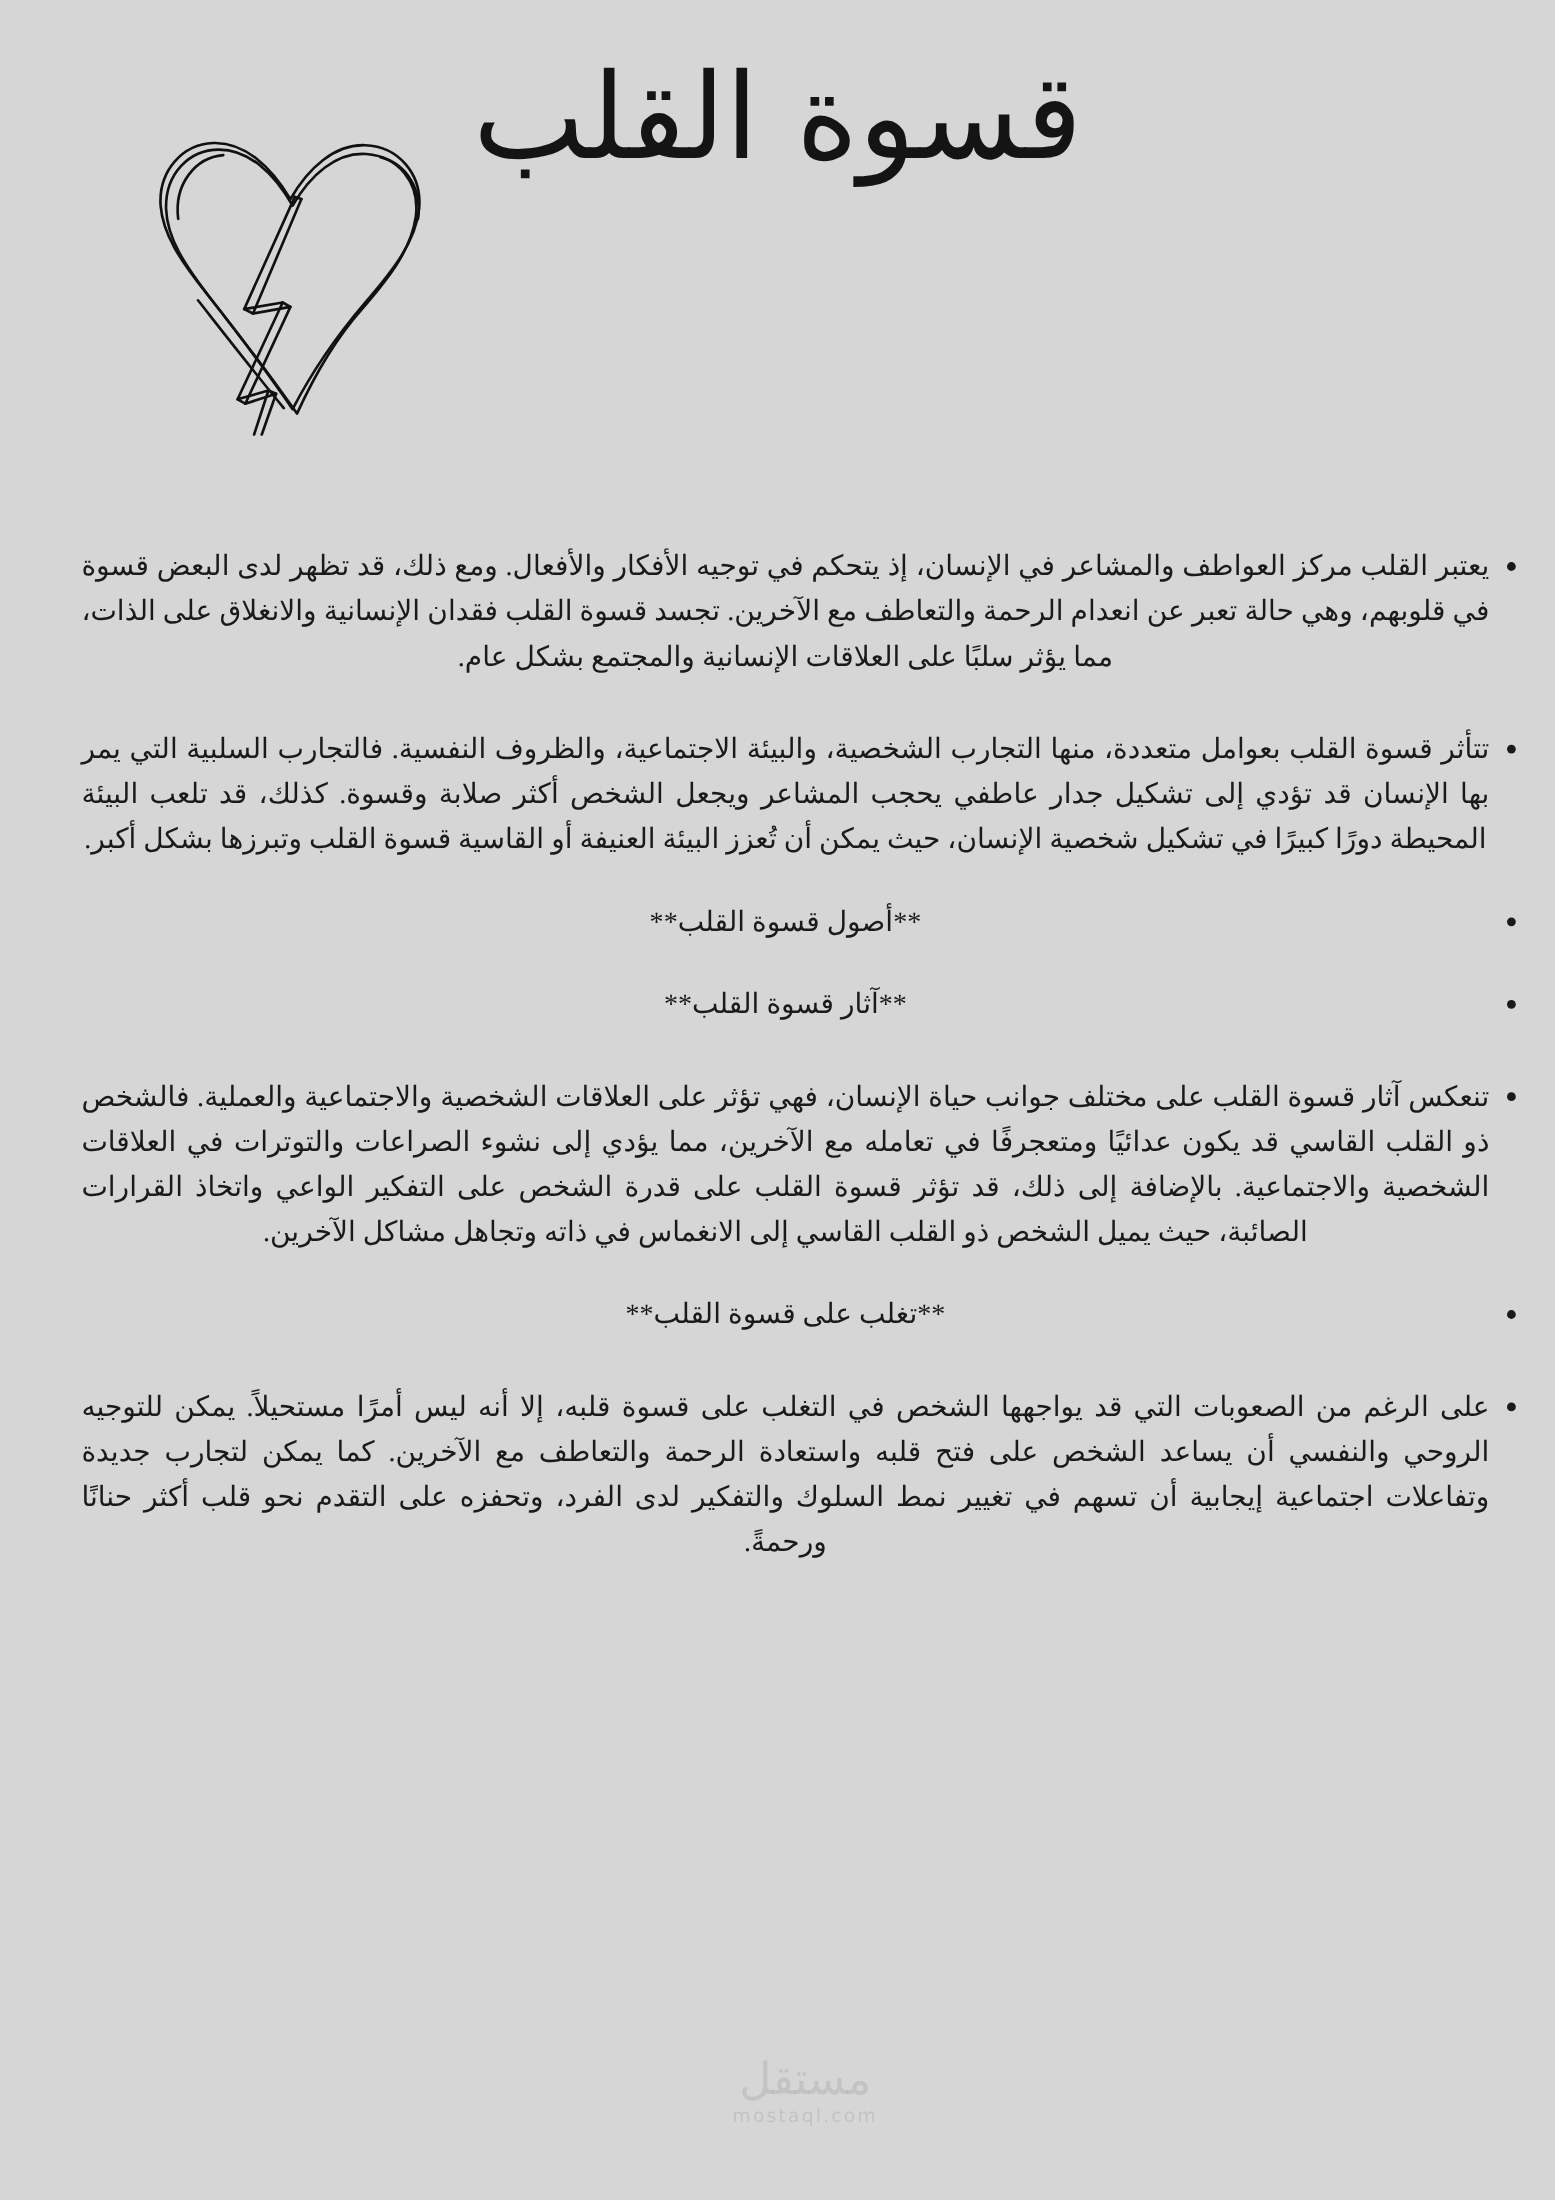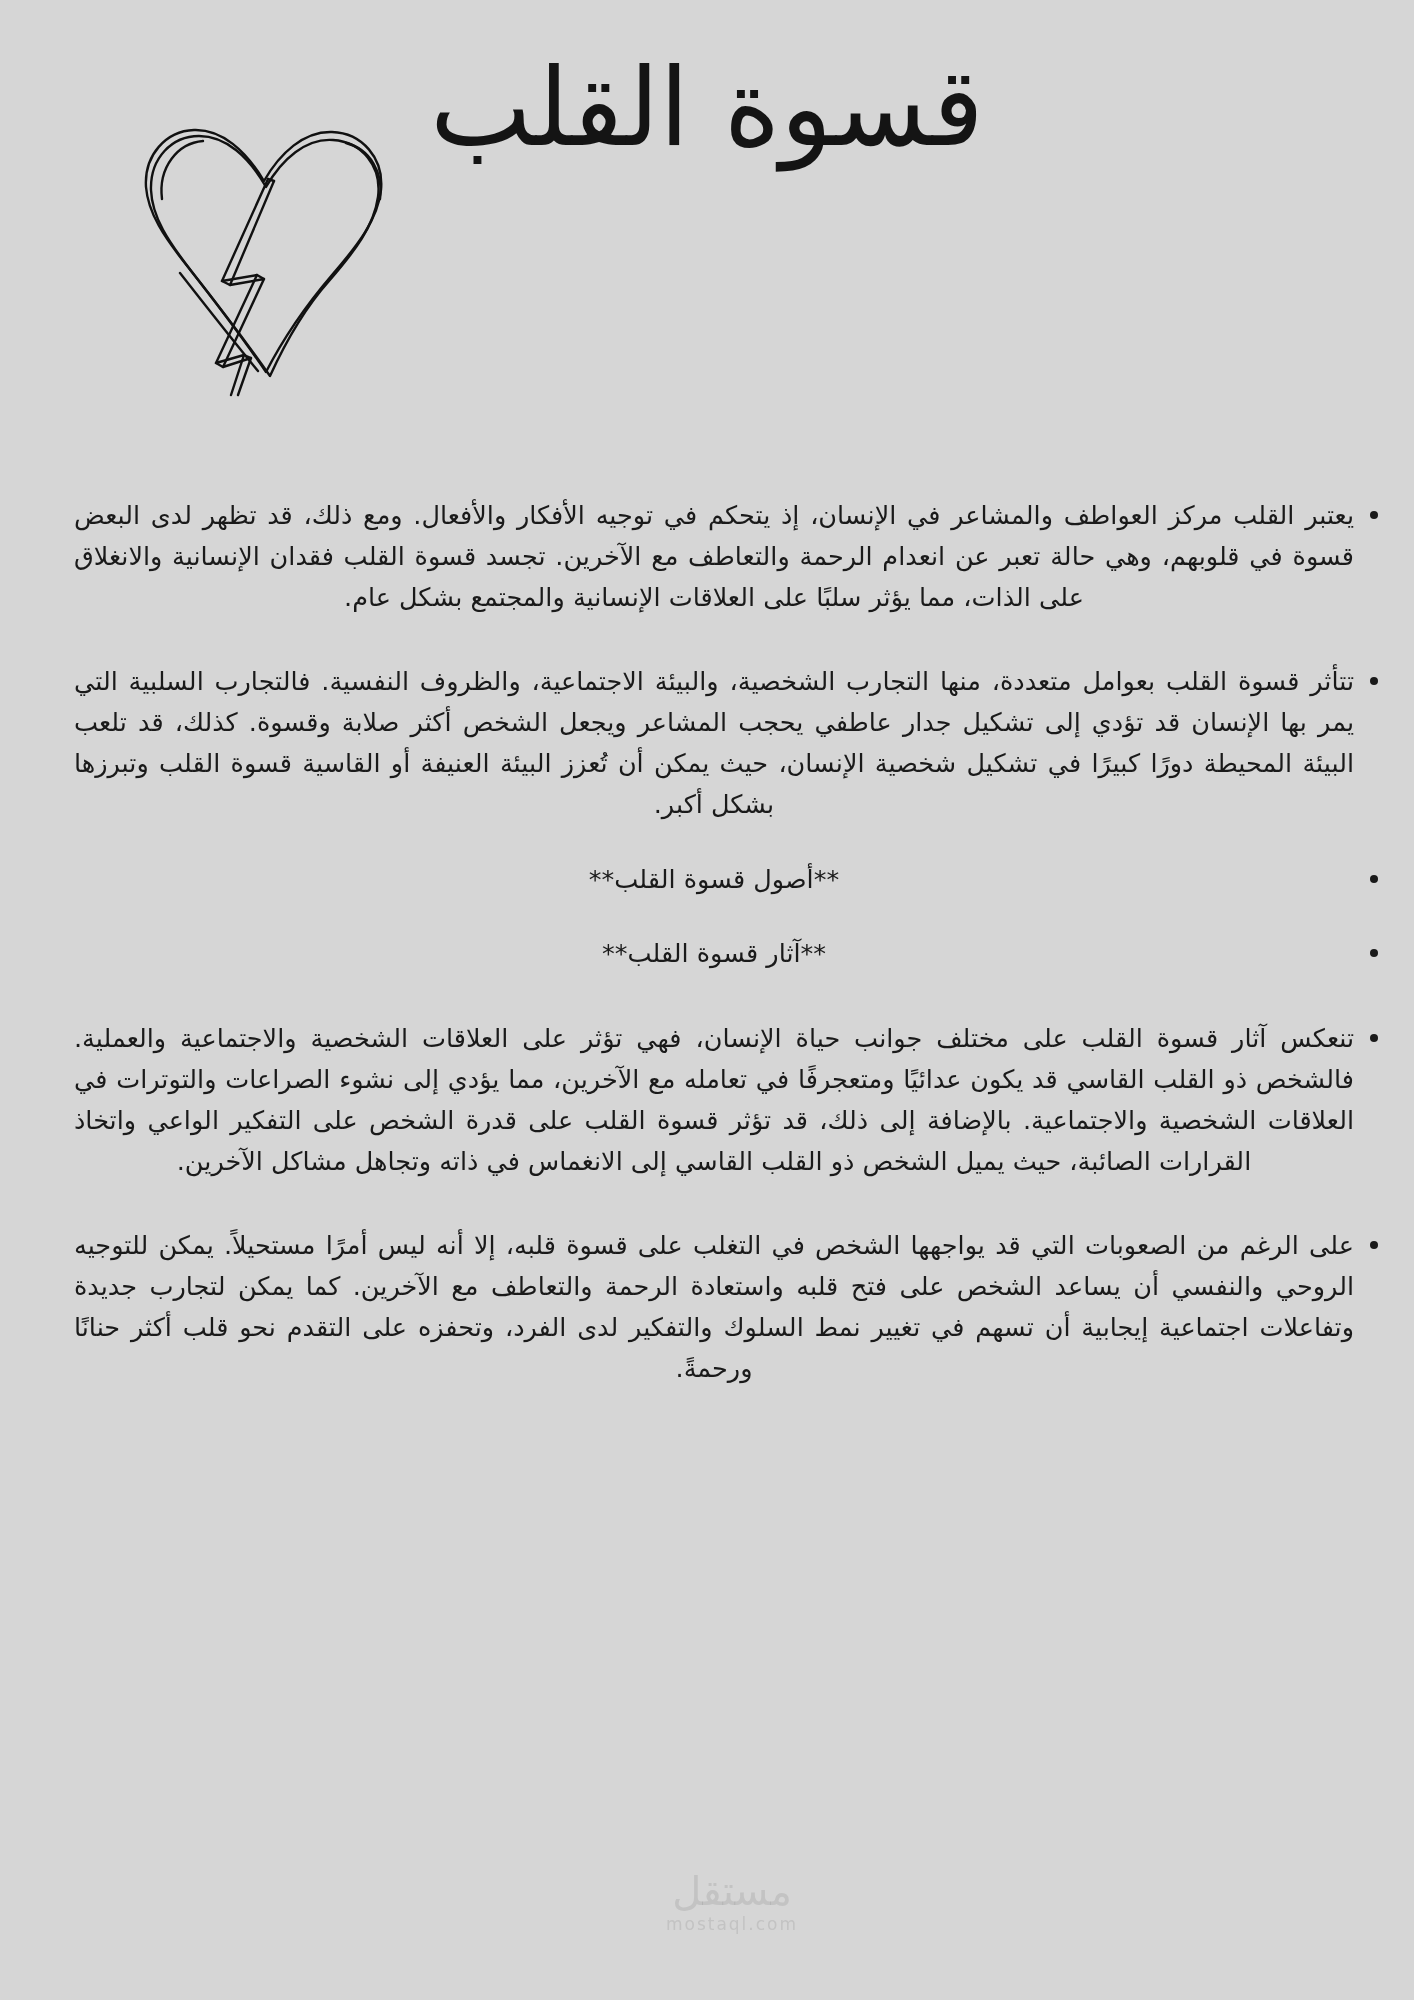--- a/index.html
+++ b/index.html
@@ -63,20 +63,21 @@
     right: 0;
     left: 0;
     padding: 0 14px 0 14px;
     direction: rtl;
   }
 
   ul.bullets {
     list-style: none;
     margin: 0;
     padding: 0;
+    font-family: Liberation Serif, serif;
   }
 
   li.bullet {
     position: relative;
     padding-right: 46px;
     padding-left: 10px;
     margin-bottom: 28px;
     direction: rtl;
     text-align: justify;
     text-align-last: center;
@@ -179,20 +180,21 @@
       <li class="bullet para">يعتبر القلب مركز العواطف والمشاعر في الإنسان، إذ يتحكم في توجيه الأفكار والأفعال. ومع ذلك، قد تظهر لدى البعض قسوة في قلوبهم، وهي حالة تعبر عن انعدام الرحمة والتعاطف مع الآخرين. تجسد قسوة القلب فقدان الإنسانية والانغلاق على الذات، مما يؤثر سلبًا على العلاقات الإنسانية والمجتمع بشكل عام.</li>
 
       <li class="bullet para gap-top">تتأثر قسوة القلب بعوامل متعددة، منها التجارب الشخصية، والبيئة الاجتماعية، والظروف النفسية. فالتجارب السلبية التي يمر بها الإنسان قد تؤدي إلى تشكيل جدار عاطفي يحجب المشاعر ويجعل الشخص أكثر صلابة وقسوة. كذلك، قد تلعب البيئة المحيطة دورًا كبيرًا في تشكيل شخصية الإنسان، حيث يمكن أن تُعزز البيئة العنيفة أو القاسية قسوة القلب وتبرزها بشكل أكبر.</li>
 
       <li class="bullet heading">**أصول قسوة القلب**</li>
 
       <li class="bullet heading">**آثار قسوة القلب**</li>
 
       <li class="bullet para gap-top">تنعكس آثار قسوة القلب على مختلف جوانب حياة الإنسان، فهي تؤثر على العلاقات الشخصية والاجتماعية والعملية. فالشخص ذو القلب القاسي قد يكون عدائيًا ومتعجرفًا في تعامله مع الآخرين، مما يؤدي إلى نشوء الصراعات والتوترات في العلاقات الشخصية والاجتماعية. بالإضافة إلى ذلك، قد تؤثر قسوة القلب على قدرة الشخص على التفكير الواعي واتخاذ القرارات الصائبة، حيث يميل الشخص ذو القلب القاسي إلى الانغماس في ذاته وتجاهل مشاكل الآخرين.</li>
 
+      <li class="bullet heading">**تغلب على قسوة القلب**</li>
 
       <li class="bullet para gap-top">على الرغم من الصعوبات التي قد يواجهها الشخص في التغلب على قسوة قلبه، إلا أنه ليس أمرًا مستحيلاً. يمكن للتوجيه الروحي والنفسي أن يساعد الشخص على فتح قلبه واستعادة الرحمة والتعاطف مع الآخرين. كما يمكن لتجارب جديدة وتفاعلات اجتماعية إيجابية أن تسهم في تغيير نمط السلوك والتفكير لدى الفرد، وتحفزه على التقدم نحو قلب أكثر حنانًا ورحمةً.</li>
 
     </ul>
   </div>
 
   <div class="watermark">
     <div class="wm-ar">مستقل</div>
     <div class="wm-en">mostaql.com</div>
   </div>

